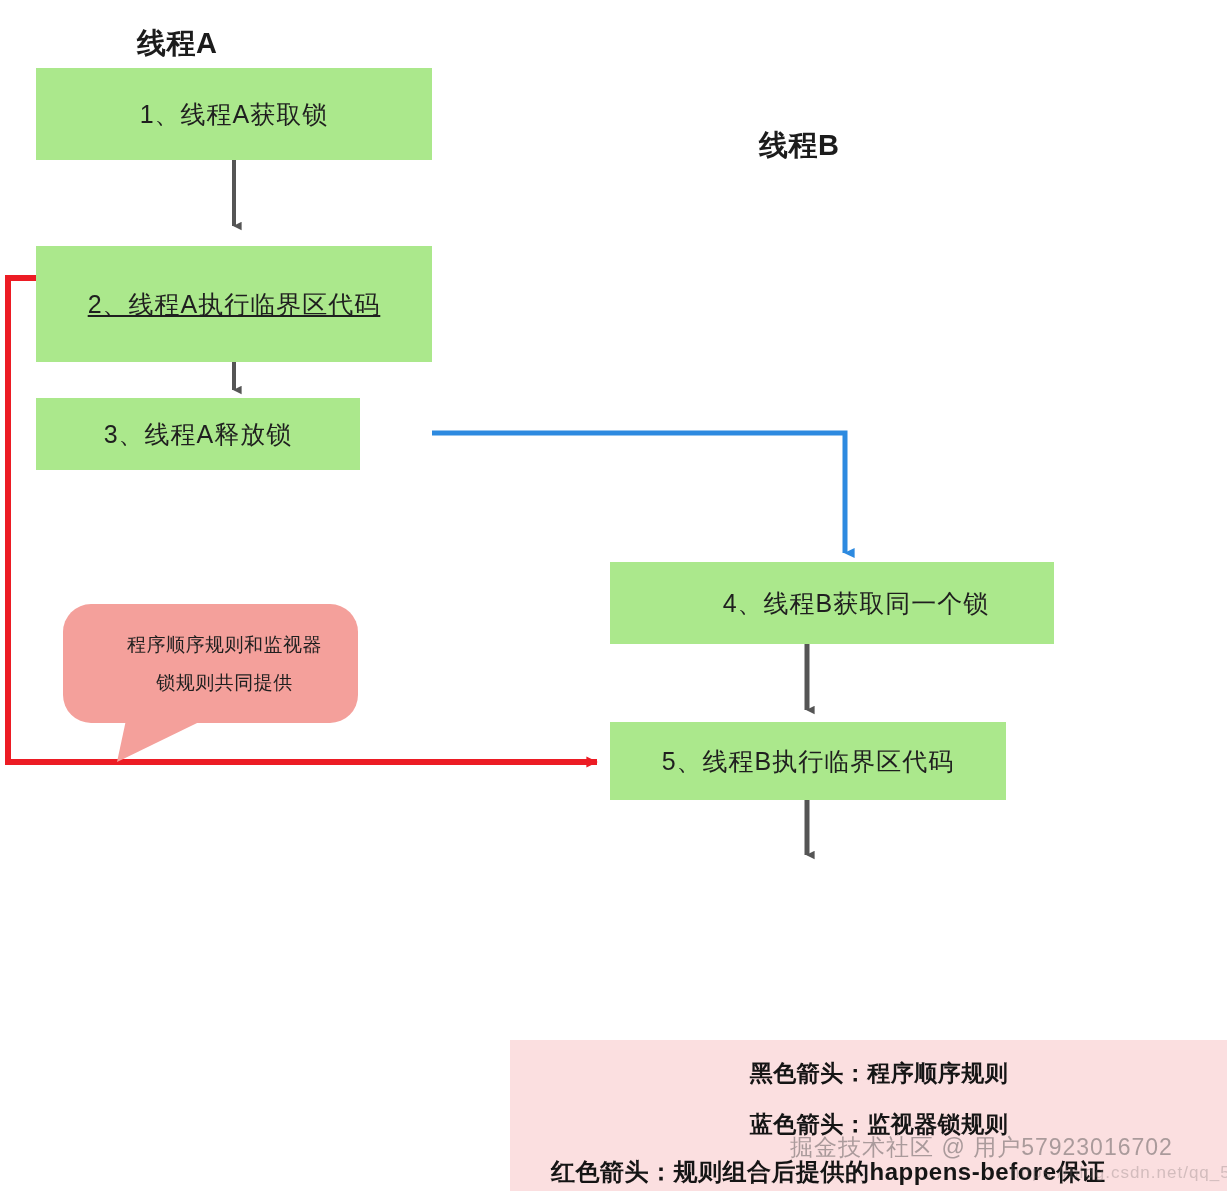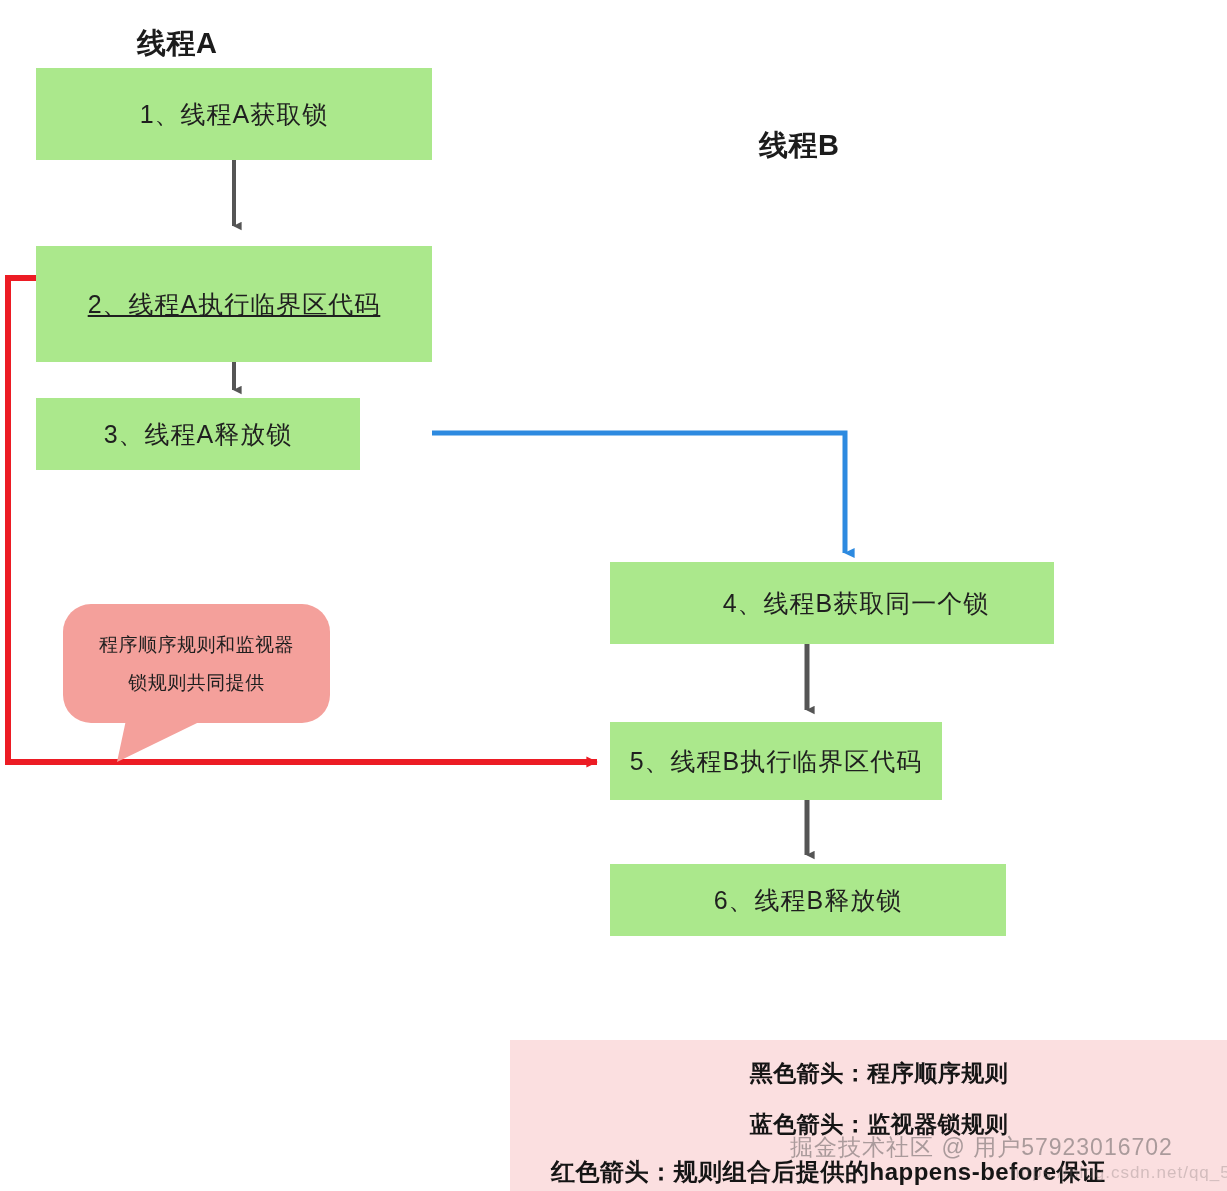--- a/index.html
+++ b/index.html
@@ -51,20 +51,21 @@
     border-radius: 28px;
     display: flex;
     flex-direction: column;
     align-items: center;
     justify-content: center;
     font-size: 19px;
     color: #1f1f1f;
     letter-spacing: 0.5px;
     line-height: 2.0;
     text-align: center;
+    padding-left: 28px;
   }
   .bubble span { display: block; white-space: nowrap; }
   .legend {
     position: absolute;
     background: #fbdfe0;
     display: flex;
     flex-direction: column;
     align-items: center;
     justify-content: flex-start;
     padding-top: 18px;
@@ -142,23 +143,22 @@
   <div class="thread-title" style="left:759px; top:126px;">线程B</div>
 
   <div class="proc-box" style="left:36px; top:68px; width:396px; height:92px;text-align:center;">1、线程A获取锁</div>
 
   <div class="proc-box" style="left:36px; top:246px; width:396px; height:116px;text-decoration:underline;">2、线程A执行临界区代码</div>
 
   <div class="proc-box" style="left:36px; top:398px; width:324px; height:72px;">3、线程A释放锁</div>
 
   <div class="proc-box" style="left:610px; top:562px; width:396px; height:82px;padding-left:48px;">4、线程B获取同一个锁</div>
 
-  <div class="proc-box" style="left:610px; top:722px; width:332px; height:78px;">5、线程B执行临界区代码</div>
+  <div class="proc-box" style="left:610px; top:722px; width:396px; height:78px;">5、线程B执行临界区代码</div>
 
-  <div class="proc-box" style="left:610px; top:864px; width:396px; height:72px;">6、线程B释放锁</div>
 
   <div class="bubble" style="left:63px; top:604px; width:267px; height:119px;">
     <span>程序顺序规则和监视器</span>
     <span>锁规则共同提供</span>
   </div>
 
   <div class="legend" style="left:510px; top:1040px; width:738px; height:151px;">
     <div class="legend-line">黑色箭头：程序顺序规则</div>
     <div class="legend-line">蓝色箭头：监视器锁规则</div>
     <div class="legend-line wide" style="position:absolute; left:35px; top:116px;margin-left:6px;">红色箭头：规则组合后提供的happens-before保证</div>

